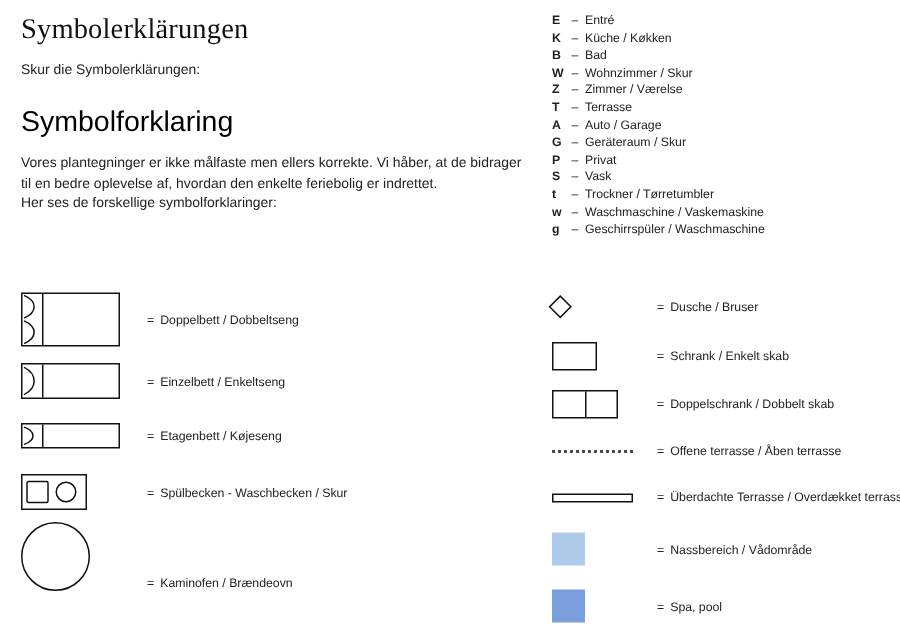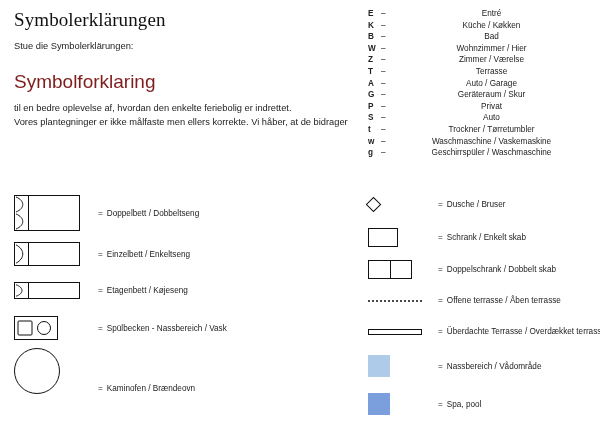--- a/index.html
+++ b/index.html
@@ -27,21 +27,21 @@
     font-weight: normal;
     letter-spacing: 0.1px;
     margin: 1px 0 9px 0;
     color: #111;
     font-family: Liberation Serif, serif;
   }
   .title2 {
     font-size: 19px;
     font-weight: normal;
     margin: 18px 0 9px 0;
-    color: #7f1d1d;
+    color: #000000;
   }
   .para {
     font-size: 9.3px;
     line-height: 13.4px;
     color: #222;
     max-width: 330px;
     margin: 0;
   }
   .para div { white-space: nowrap; }
 
@@ -69,21 +69,21 @@
   }
   .abbr-key {
     width: 13px;
     font-weight: bold;
     flex: 0 0 13px;
   }
   .abbr-dash {
     width: 9px;
     flex: 0 0 9px;
   }
-  .abbr-val { flex: 1 1 auto; text-align: center; }
+  .abbr-val { flex: 1 1 auto; }
 
   
   .legend-left {
     position: absolute;
     left: 14px;
     top: 190px;
     width: 350px;
   }
   .legend-right {
     position: absolute;
@@ -203,26 +203,27 @@
   .swatch-dark  { background: #7b9edd; }
 </style>
 </head>
 <body>
 
 <div class="page">
 
   <div class="left-col">
     <h1 class="title">Symbolerklärungen</h1>
     <div class="para">
-      <div>Stue die Symbolerklärungen:</div>
+      <div>Skur die Symbolerklärungen:</div>
     </div>
     <h2 class="title2">Symbolforklaring</h2>
     <div class="para">
+      <div>Vores plantegninger er ikke målfaste men ellers korrekte. Vi håber, at de bidrager</div>
       <div>til en bedre oplevelse af, hvordan den enkelte feriebolig er indrettet.</div>
-      <div>Vores plantegninger er ikke målfaste men ellers korrekte. Vi håber, at de bidrager</div>
+      <div>Her ses de forskellige symbolforklaringer:</div>
     </div>
   </div>
 
   <div class="abbr-list">
     <div class="abbr-row">
       <span class="abbr-key">E</span>
       <span class="abbr-dash">–</span>
       <span class="abbr-val">Entré</span>
     </div>
     <div class="abbr-row">
@@ -231,21 +232,21 @@
       <span class="abbr-val">Küche / Køkken</span>
     </div>
     <div class="abbr-row">
       <span class="abbr-key">B</span>
       <span class="abbr-dash">–</span>
       <span class="abbr-val">Bad</span>
     </div>
     <div class="abbr-row">
       <span class="abbr-key">W</span>
       <span class="abbr-dash">–</span>
-      <span class="abbr-val">Wohnzimmer / Hier</span>
+      <span class="abbr-val">Wohnzimmer / Skur</span>
     </div>
     <div class="abbr-row">
       <span class="abbr-key">Z</span>
       <span class="abbr-dash">–</span>
       <span class="abbr-val">Zimmer / Værelse</span>
     </div>
     <div class="abbr-row">
       <span class="abbr-key">T</span>
       <span class="abbr-dash">–</span>
       <span class="abbr-val">Terrasse</span>
@@ -261,21 +262,21 @@
       <span class="abbr-val">Geräteraum / Skur</span>
     </div>
     <div class="abbr-row">
       <span class="abbr-key">P</span>
       <span class="abbr-dash">–</span>
       <span class="abbr-val">Privat</span>
     </div>
     <div class="abbr-row">
       <span class="abbr-key">S</span>
       <span class="abbr-dash">–</span>
-      <span class="abbr-val">Auto</span>
+      <span class="abbr-val">Vask</span>
     </div>
     <div class="abbr-row">
       <span class="abbr-key">t</span>
       <span class="abbr-dash">–</span>
       <span class="abbr-val">Trockner / Tørretumbler</span>
     </div>
     <div class="abbr-row">
       <span class="abbr-key">w</span>
       <span class="abbr-dash">–</span>
       <span class="abbr-val">Waschmaschine / Vaskemaskine</span>
@@ -339,21 +340,21 @@
       <div class="lsym" style="width:84px;">
         <div class="sym-box sink-box">
           <svg width="42" height="22" viewBox="0 0 42 22" aria-hidden="true">
             <rect x="3" y="4" width="14" height="14" rx="1" fill="none" stroke="#111" stroke-width="1"></rect>
             <circle cx="29" cy="11" r="6.5" fill="none" stroke="#111" stroke-width="1"></circle>
           </svg>
         </div>
       </div>
       <div class="llabel">
         <span class="eq">=</span>
-        <span>Spülbecken - Nassbereich / Vask</span>
+        <span>Spülbecken - Waschbecken / Skur</span>
       </div>
     </div>
 
     <div class="lrow" style="height:56px;align-items:flex-start;">
       <div class="lsym" style="width:84px;">
         <div class="fireplace"></div>
       </div>
       <div class="llabel" style="margin-top:36px;">
         <span class="eq">=</span>
         <span>Kaminofen / Brændeovn</span>

